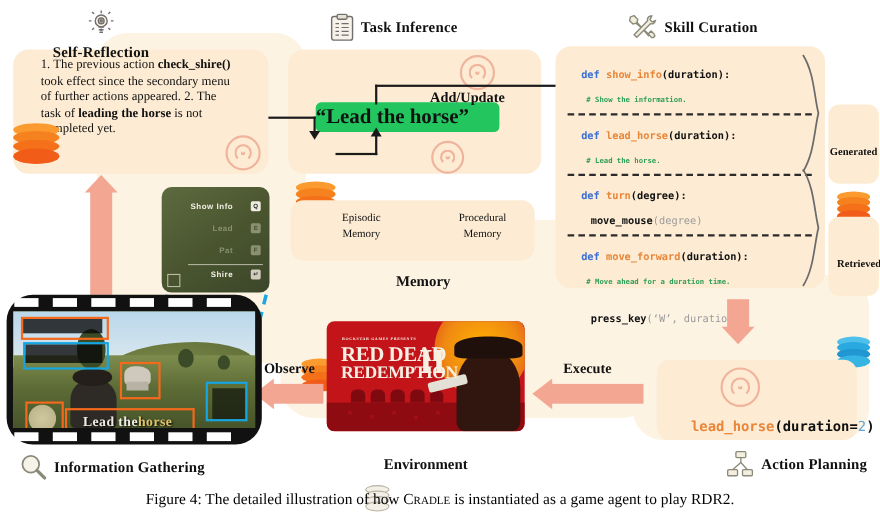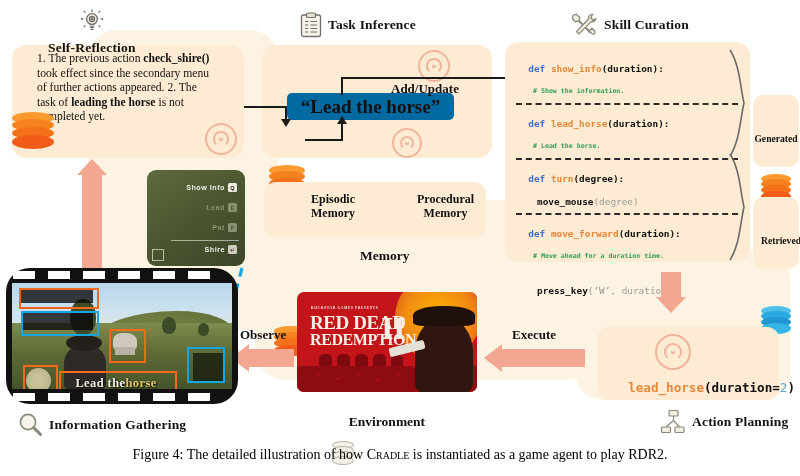--- a/index.html
+++ b/index.html
@@ -14,35 +14,35 @@
   
   .sec-hd{position:absolute;display:flex;align-items:center;gap:6px;
           font-weight:bold;font-size:13.5px;letter-spacing:.2px;z-index:20;}
   .sec-hd .lbl{white-space:nowrap;}
 
   
   .reflect{font-size:11.6px;line-height:14.6px;}
   .reflect b{font-weight:bold;}
 
   
-  .chip{background:#0369a1;border-radius:5px;display:flex;align-items:center;
-        justify-content:center;font-weight:bold;font-size:19px;color:#111;}
+  .chip{background:#22c55e;border-radius:5px;display:flex;align-items:center;
+        font-weight:bold;font-size:19px;color:#111;}
 
   
   .code{font-family:"DejaVu Sans Mono",monospace;font-size:9.4px;line-height:11.4px;
         white-space:pre;}
   .k-def{color:#3b6fd4;font-weight:bold;}
   .fn{color:#e8863a;font-weight:bold;}
   .cm{color:#2f9e55;font-size:6.6px;font-weight:bold;}
   .par{color:#111;font-weight:bold;}
   .str{color:#9a9a9a;}
   .num{color:#5fa7d8;}
   .dash{border-top:2.4px dashed #2b2b2b;margin:2px 0 1px 0;}
 
-  .memlbl{font-weight:bold;font-size:12px;line-height:14px;}
+  .memlbl{font-weight:normal;font-size:10px;line-height:14px;}
 
   .gl{font-weight:bold;font-size:9.6px;}
 
   
   .ar-line{background:#f3a793;}
   .ar-head{width:0;height:0;}
 
   .blk{background:#1a1a1a;}
 
   
@@ -66,21 +66,21 @@
   .hud{position:absolute;background:rgba(8,8,8,.78);}
   .subt{position:absolute;display:flex;align-items:center;justify-content:center;
         font-family:"Liberation Serif",serif;font-weight:bold;font-size:12.5px;
         color:#efece3;text-shadow:1px 1px 2px #000;letter-spacing:.4px;}
   .subt .hl{color:#e0c46a;}
 
   
   .menu{background:linear-gradient(145deg,#5d6a3e,#49542f 55%,#3c462a);
         border-radius:9px;position:absolute;overflow:hidden;}
   .mrow{position:absolute;display:flex;align-items:center;justify-content:flex-end;
-        gap:3px;right:8px;font-family:"Liberation Sans",sans-serif;font-weight:bold;}
+        gap:16px;right:8px;font-family:"Liberation Sans",sans-serif;font-weight:bold;}
   .mtxt{font-size:7.2px;letter-spacing:.5px;}
   .mkey{width:9px;height:9px;border-radius:1.5px;display:flex;align-items:center;
         justify-content:center;font-size:5.6px;}
 
   
   .poster{position:absolute;border-radius:7px;overflow:hidden;background:#c3141a;}
   .pg-sun{position:absolute;border-radius:50%;background:radial-gradient(circle,#ffb400 0%,#f08a12 55%,#d8401a 100%);}
   .pstrip{position:absolute;left:0;right:0;bottom:0;background:#8e0b12;}
   .plogo{position:absolute;color:#f6efe2;font-family:"Liberation Serif",serif;
          font-weight:bold;line-height:1;letter-spacing:-.4px;}

